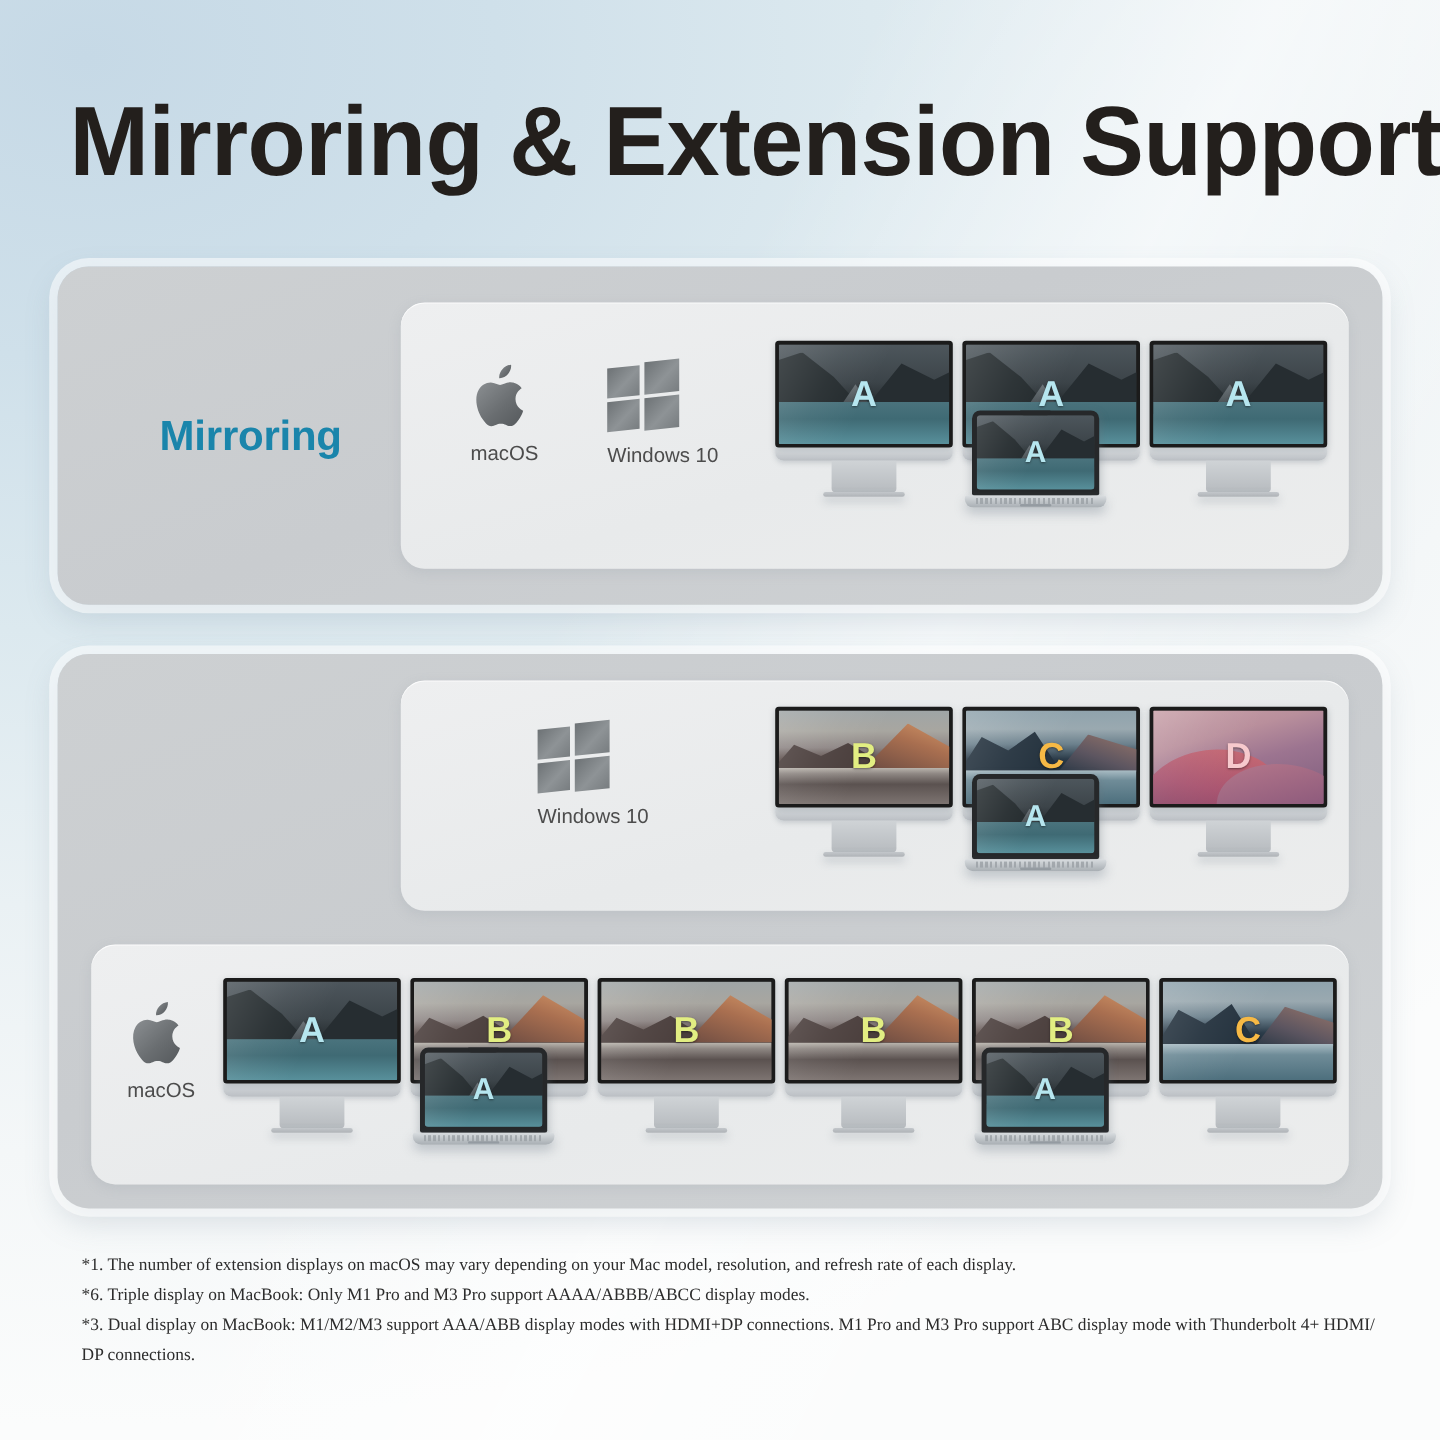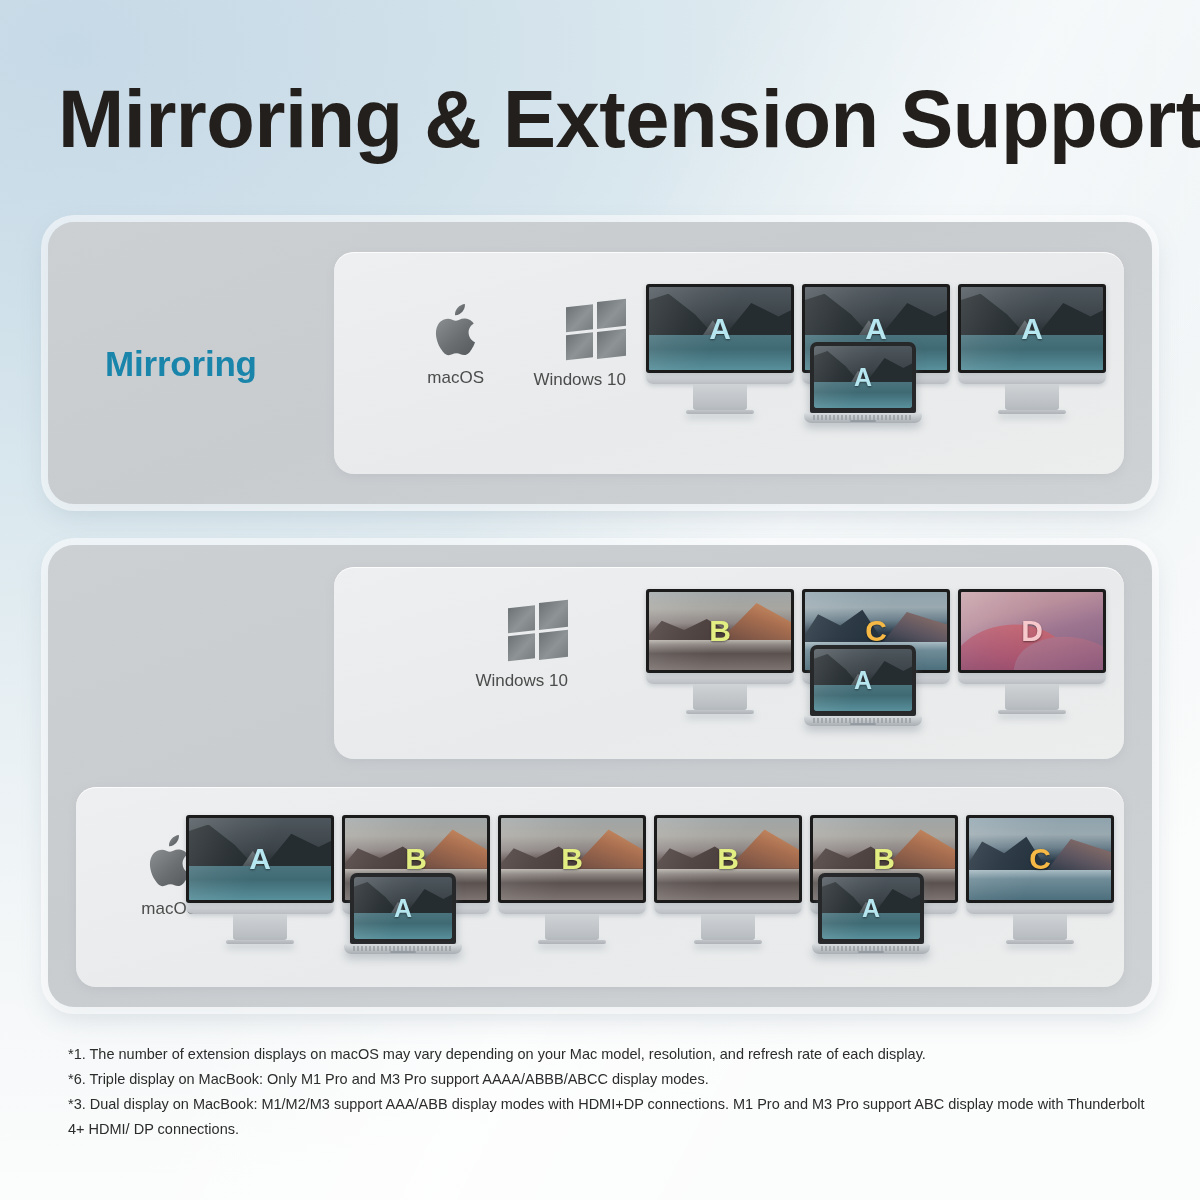--- a/index.html
+++ b/index.html
@@ -32,38 +32,38 @@
     position: absolute;
     background: linear-gradient(160deg, #cdd0d2 0%, #c9cccf 45%, #cfd2d4 100%);
     border-radius: 26px;
     box-shadow: 0 0 0 7px rgba(255,255,255,0.55), 0 10px 26px rgba(120,140,155,0.25);
   }
   #card-mirroring { left: 48px; top: 222px; width: 1104px; height: 282px; }
   #card-extension { left: 48px; top: 545px; width: 1104px; height: 462px; }
 
   .card-label {
     position: absolute; color: #1a85ab; font-weight: 700;
-    font-size: 35px; letter-spacing: -0.2px; white-space: nowrap;
+    font-size: 35px; letter-spacing: -0.2px; white-space: nowrap; margin-left: 28px;
   }
   #label-mirroring { left: 57px; top: 122px; }
   #label-extension { left: 57px; top: 113px; }
 
   
   .panel {
     position: absolute;
     background: linear-gradient(165deg, #eeeff0 0%, #e8eaeb 55%, #eceded 100%);
     border-radius: 20px;
     box-shadow: 0 3px 10px rgba(150,160,170,0.22), inset 0 1px 0 rgba(255,255,255,0.8);
   }
   #panel-mirroring { left: 286px; top: 30px; width: 790px; height: 222px; }
   #panel-ext-win   { left: 286px; top: 22px; width: 790px; height: 192px; }
   #panel-ext-mac   { left: 28px;  top: 242px; width: 1048px; height: 200px; }
 
   
-  .oslogo { position: absolute; text-align: right; }
+  .oslogo { position: absolute; text-align: left; }
   .oslogo .glyph { display:block; height: 62px; }
   .oslogo .osname {
     display:block; margin-top: 6px; font-size: 17px; color: #4c4c4c;
     font-weight: 400; white-space: nowrap;
   }
   .apple-svg { height: 62px; width: auto; display: inline-block; }
 
   .win-logo {
     width: 60px; height: 56px; display: inline-block; position: relative;
     transform: skewY(-6deg);
@@ -232,21 +232,21 @@
     background: repeating-linear-gradient(90deg, #9aa0a5 0 2px, transparent 2px 4px);
     opacity:.8;
   }
 
   
   .notes {
     position: absolute; left: 68px; top: 1042px; width: 1080px;
     font-size: 14.5px; line-height: 25px; color: #2c2c2c;
     font-family: "Liberation Sans Narrow","Liberation Sans", sans-serif;
   }
-  .notes p { margin: 0; }
+  .notes p { margin: 0; font-family: Liberation Serif, serif; }
 </style>
 </head>
 <body>
 
 <div class="sheen"></div>
 
 <h1 class="title">Mirroring &amp; Extension Support</h1>
 
 <div class="card" id="card-mirroring">
   <div class="card-label" id="label-mirroring">Mirroring</div>

